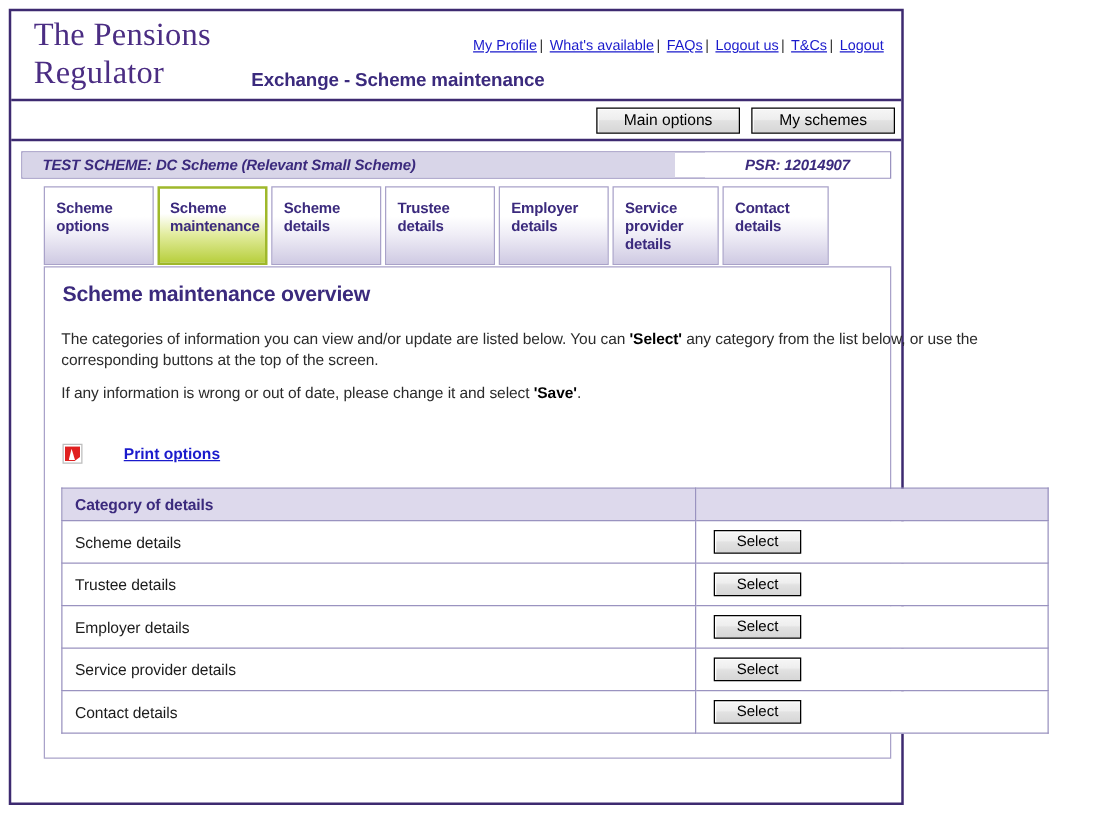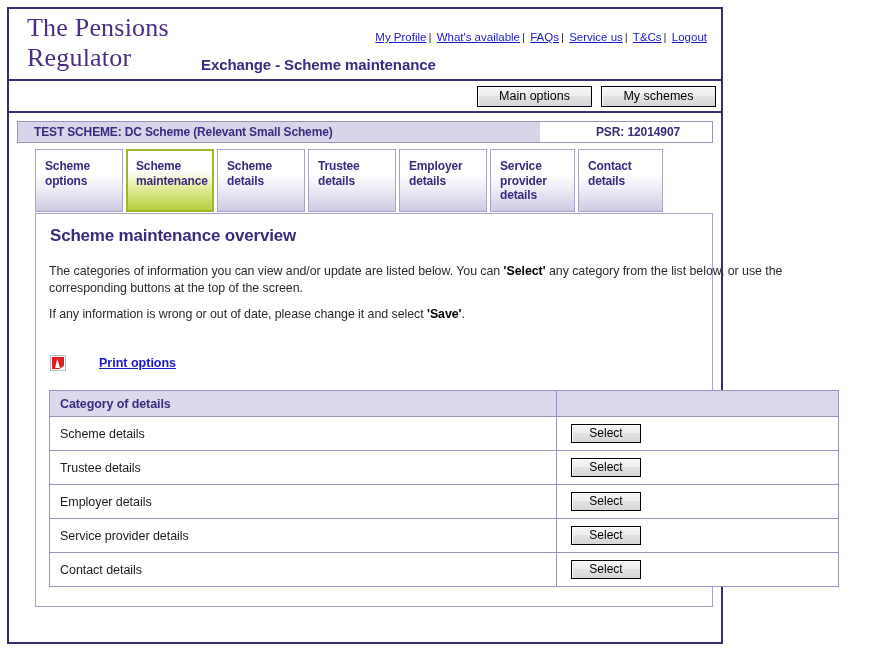--- a/index.html
+++ b/index.html
@@ -102,20 +102,21 @@
 
   
   .scheme-bar {
     position: relative;
     margin: 8px 8px 0 8px;
     height: 22px;
     border: 1px solid #9a93c0;
     box-sizing: border-box;
     background: #ffffff;
     display: flex;
+    font-style: italic;
   }
   .scheme-name {
     background: #d8d5e8;
     flex: 1 1 auto;
     color: #3b2a7d;
     font-size: 12px;
     font-weight: bold;
     line-height: 20px;
     padding-left: 16px;
     letter-spacing: -0.15px;
@@ -282,21 +283,21 @@
 <div class="app-frame">
 
   <div class="header-band">
     <div class="logo">The Pensions
 Regulator</div>
     <div class="app-title">Exchange - Scheme maintenance</div>
     <div class="toplinks">
       <a href="#">My Profile</a><span class="sep">|</span>
       <a href="#">What's available</a><span class="sep">|</span>
       <a href="#">FAQs</a><span class="sep">|</span>
-      <a href="#">Service us</a><span class="sep">|</span>
+      <a href="#">Logout us</a><span class="sep">|</span>
       <a href="#">T&amp;Cs</a><span class="sep">|</span>
       <a href="#">Logout</a>
     </div>
   </div>
 
   <div class="optionbar">
     <button id="btn-main-options" class="btn-grey">Main options</button>
     <button id="btn-my-schemes" class="btn-grey">My schemes</button>
   </div>
 

